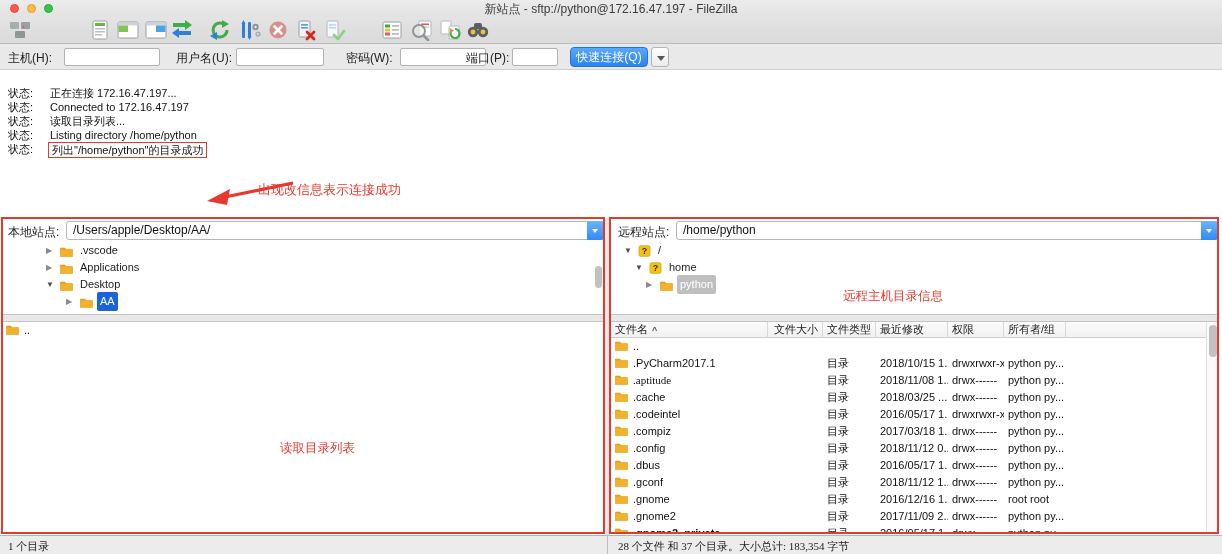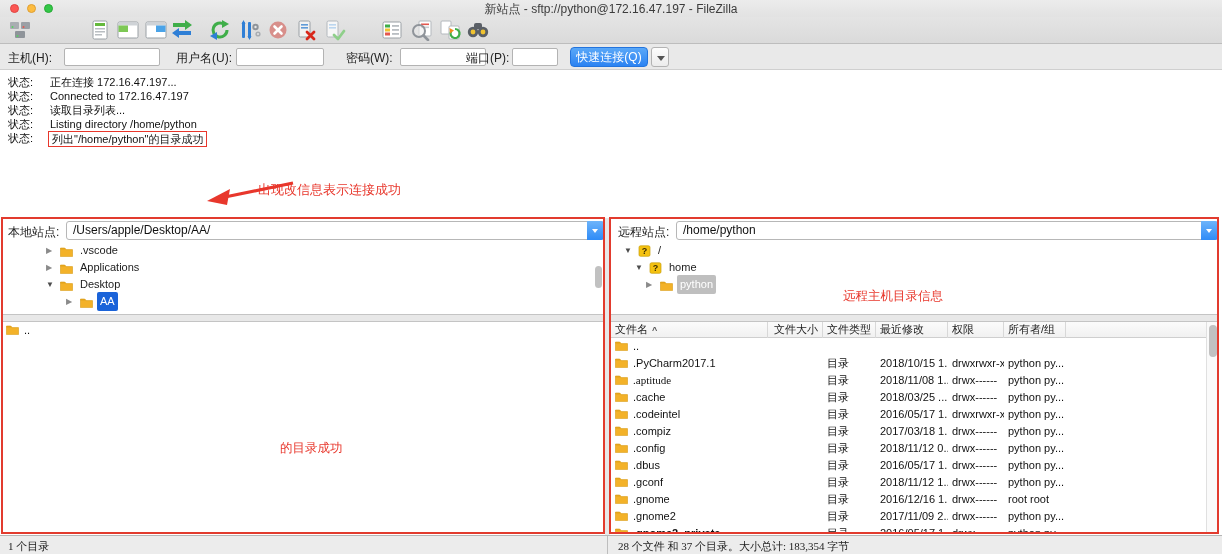--- a/index.html
+++ b/index.html
@@ -29,21 +29,21 @@
   .qinput { position:absolute; top:4px; height:18px; border:1px solid #b3b3b3;
     border-radius:2px; background:#fff; font-size:12px; padding:0 4px; outline:none; }
   .qbtn { position:absolute; top:3px; left:570px; width:78px; height:20px;
     background:linear-gradient(#5aa8f8,#2c83f2); color:#fff; font-size:12px;
     border:1px solid #2374dd; border-radius:4px; text-align:center; line-height:18px; cursor:pointer; }
   .qdrop { position:absolute; top:3px; left:651px; width:18px; height:20px;
     background:linear-gradient(#fdfdfd,#ececec); border:1px solid #b3b3b3; border-radius:3px; }
   .qdrop::after { content:""; position:absolute; left:5px; top:8px;
     border-left:4px solid transparent; border-right:4px solid transparent; border-top:5px solid #555; }
   
-  .logpane { position:absolute; left:0; top:70px; width:1222px; height:147px; background:#fff; padding-top:5px; }
+  .logpane { position:absolute; left:0; top:70px; width:1222px; height:147px; background:#fff; padding-top:16px; }
   .log-row { height:14px; line-height:14px; font-size:11px; white-space:nowrap; }
   .log-label { position:absolute; left:8px; color:#111; }
   .log-msg { margin-left:50px; color:#111; }
   .log-msg.boxed { display:inline-block; border:1.5px solid #e8372c; padding:0 3px; margin-left:48px; }
   .log-annotation { position:absolute; left:258px; top:111px; font-size:13px; color:#e8372c; }
   .log-arrow { position:absolute; left:203px; top:106px; pointer-events:none; }
   .site-row { position:absolute; top:219px; height:23px; font-size:12px; }
   .site-label { position:absolute; top:5px; font-size:12px; color:#222; }
   .combo { position:absolute; top:2px; height:19px; background:#fff; border:1px solid #b7b7b7; border-radius:3px; }
   .combo-text { position:absolute; left:6px; top:0; line-height:17px; font-size:12px; color:#111; white-space:nowrap; }
@@ -268,21 +268,21 @@
 <div class="sb-thumb" style="left:595px;top:266px;width:7px;height:22px"></div>
 <div class="splitter" style="left:2px;width:602px"></div>
 <div class="listpane" style="left:2px;width:602px">
   <div>
       <div class="list-row"><span class="cell" style="width: 108px;"><span class="row-icon"><svg width="13" height="11" viewBox="0 0 13 11">
               <path d="M0.5 2 h4.2 l1.4 1.6 H12.5 v7 H0.5 z" fill="#f3b229" stroke="#d69a14" stroke-width="0.6"></path>
               <path d="M0.5 2 h4.2 l1.4 1.6 H0.5 z" fill="#e2a31c"></path>
             </svg></span>..</span><span class="cell num" style="width: 62px;"></span><span class="cell" style="width: 83px;"></span><span class="cell" style="width: 110px;"></span></div>
     </div>
 </div>
-<div class="panel-annotation" style="left:280px;top:440px">的目录成功</div>
+<div class="panel-annotation" style="left:280px;top:440px">读取目录列表</div>
 <div class="redbox" style="left:1px;top:217px;width:604px;height:317px"></div>
 
 <div class="site-row" style="left:610px;width:612px">
   <span class="site-label" style="left:8px">远程站点:</span>
   <div class="combo" style="left:66px;width:542px">
     <span class="combo-text">/home/python</span>
     <span class="combo-btn"></span>
   </div>
 </div>
 <div class="treepane" style="left:611px;width:607px;height:72px">

